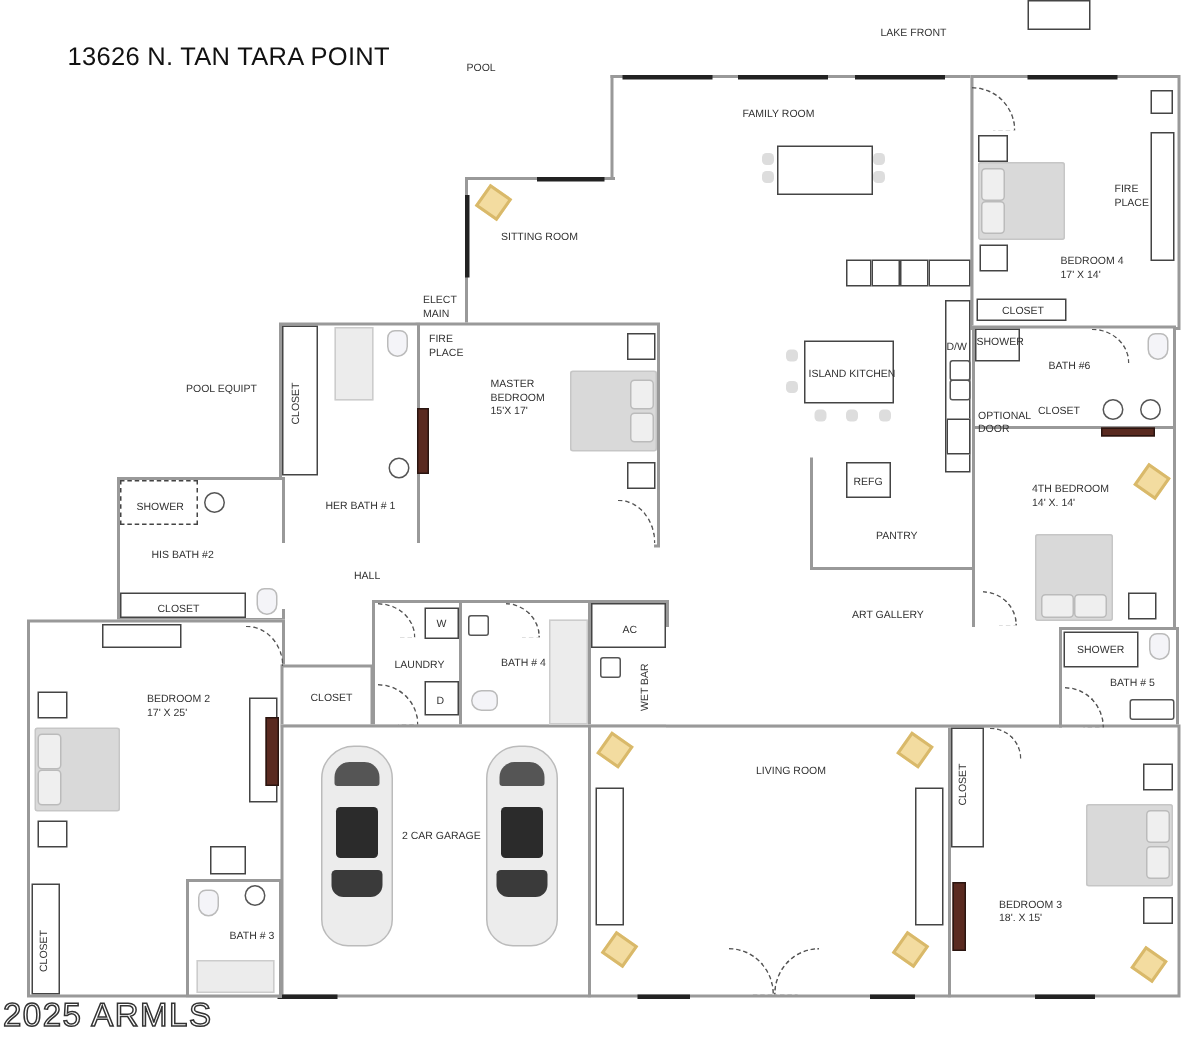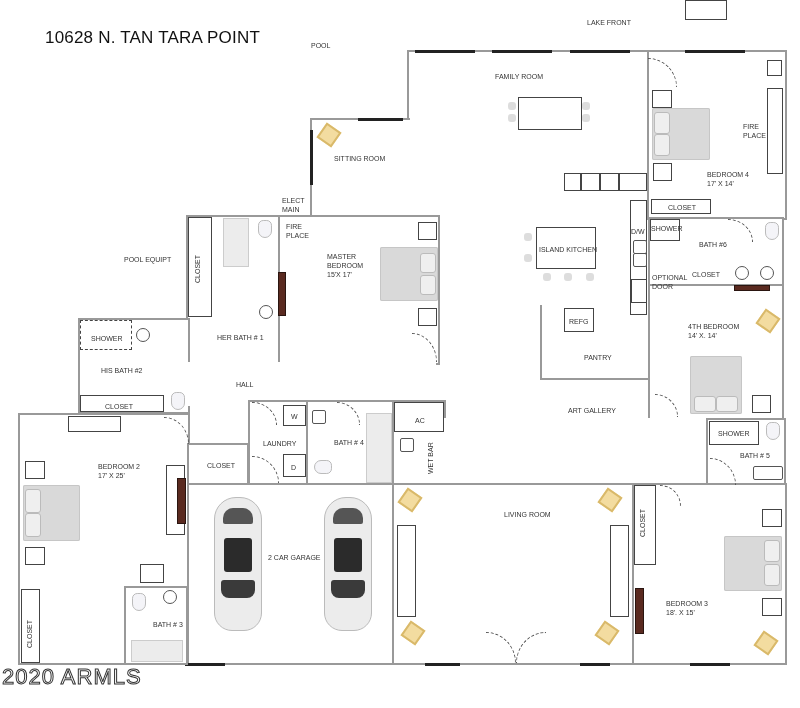--- a/index.html
+++ b/index.html
@@ -23,21 +23,21 @@
   .toilet { position:absolute; width:12px; height:16px; background:#f4f4f8; border:1px solid #bbb; border-radius:6px 6px 8px 8px; }
   .sink { position:absolute; width:12px; height:12px; border:1px solid #555; border-radius:50%; background:#fff; }
   .door { position:absolute; border:1px dashed #555; border-radius:0 100% 0 0; border-left:none; border-bottom:none; }
   .watermark { position:absolute; left:2px; top:664px; font-size:22px; color:#fff; -webkit-text-stroke:1px #333; letter-spacing:1px; }
   .table { position:absolute; border:1px solid #444; background:#fff; }
   .stool { position:absolute; width:8px; height:8px; background:#ddd; border-radius:3px; }
 </style>
 </head>
 <body>
 
-<div class="title">10628 N. TAN TARA POINT</div>
+<div class="title">13626 N. TAN TARA POINT</div>
 
 <div class="lbl" style="left:311px;top:41px;">POOL</div>
 <div class="lbl" style="left:587px;top:18px;">LAKE FRONT</div>
 <div class="lbl" style="left:124px;top:255px;">POOL EQUIPT</div>
 
 <div class="wall" style="left:407px;top:50px;width:242px;height:170px;border-bottom:none;"></div>
 
 <div class="wall" style="left:647px;top:50px;width:140px;height:170px;"></div>
 
 <div class="wall" style="left:310px;top:118px;width:100px;height:100px;border-bottom:none;border-right:none;"></div>
@@ -287,13 +287,13 @@
     <div class="pillow" style="left:40px;top:28px;width:14px;height:20px;"></div>
   </div>
 <div class="box" style="left:762px;top:598px;width:20px;height:18px;"></div>
 <div class="fireplace" style="left:635px;top:588px;width:7px;height:44px;"></div>
 <div class="lbl" style="left:666px;top:599px;">
     <span class="dim">BEDROOM 3</span>
     <span class="dim">18'. X 15'</span>
   </div>
 <div class="chair" style="left:757px;top:634px;"></div>
 
-<div class="watermark">2020 ARMLS</div>
+<div class="watermark">2025 ARMLS</div>
 
 </body></html>

